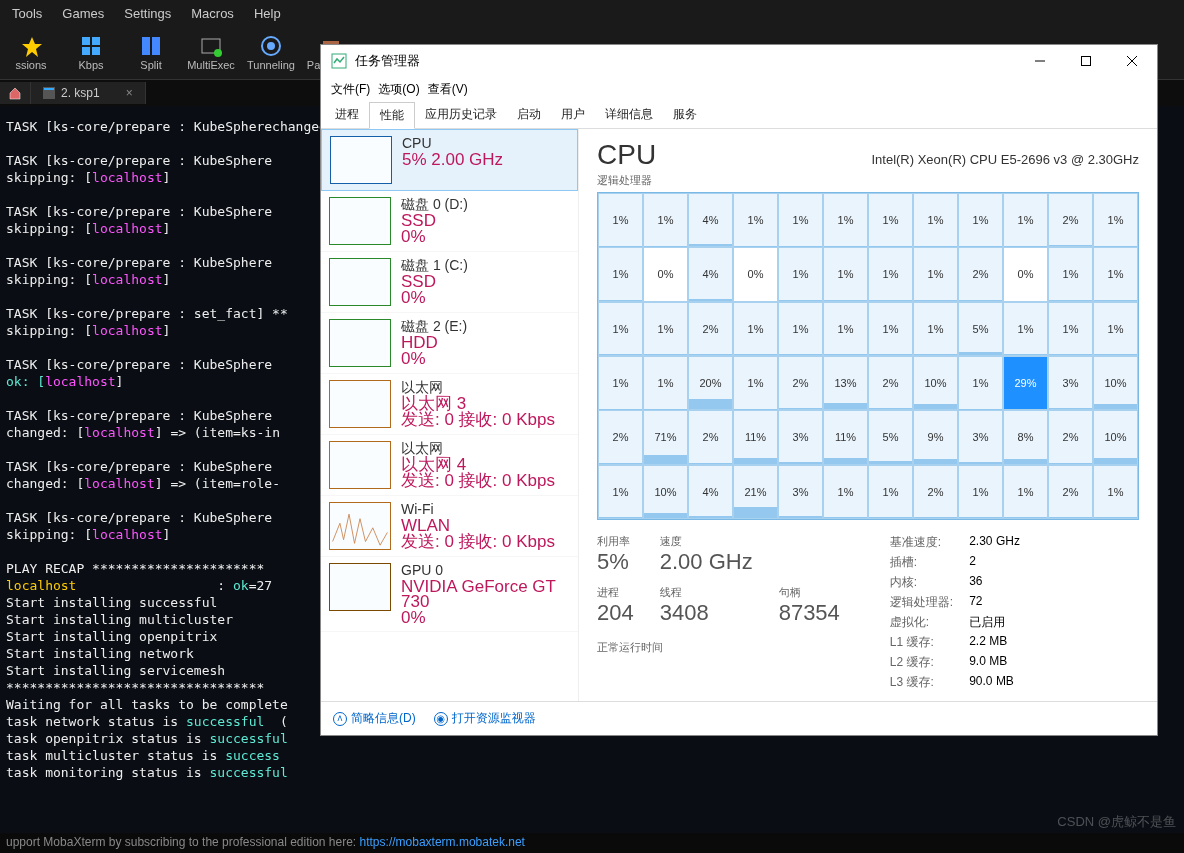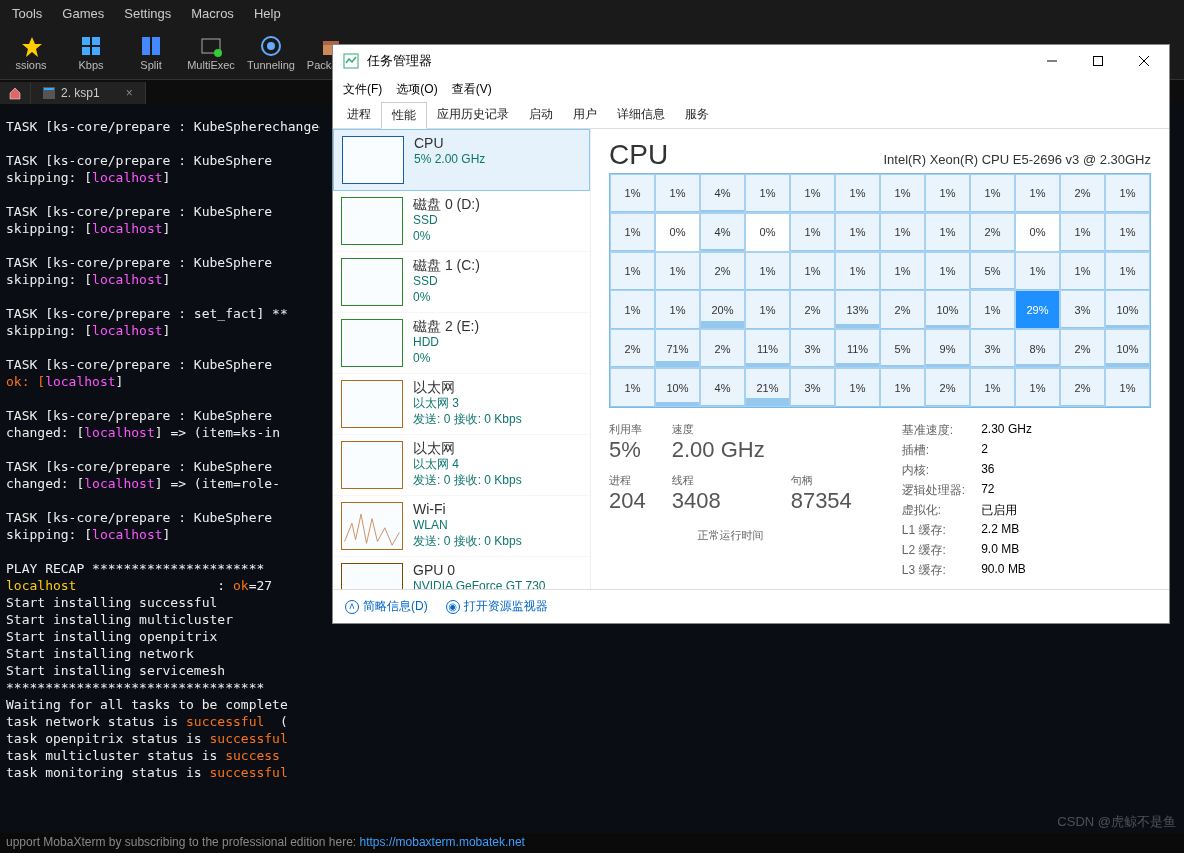--- a/index.html
+++ b/index.html
@@ -14,77 +14,77 @@
 .tb-icon { width: 28px; height: 22px; }
 
 .moba-tabs { display: flex; align-items: center; background: #0d0d0d; height: 26px; }
 .moba-tab { display: flex; align-items: center; gap: 6px; padding: 4px 12px; background: #222; color: #ccc; font-size: 12px; border-right: 1px solid #333; }
 .moba-tab.home { padding: 4px 8px; }
 .moba-tab .close { margin-left: 20px; color: #888; }
 
 .terminal { position: absolute; top: 108px; left: 0; width: 320px; height: 720px; padding: 10px 6px; font-family: "Consolas", monospace; font-size: 13px; line-height: 17px; color: #eee; white-space: pre; overflow: hidden; }
 .term-yellow { color: #ffcc00; }
 .term-magenta { color: #ff55ff; }
-.term-green { color: #f97316; }
+.term-green { color: #5eead4; }
 
 .moba-footer { position: absolute; bottom: 0; left: 0; right: 0; height: 20px; background: #0a0a0a; color: #888; font-size: 12px; padding: 2px 6px; }
 .moba-footer a { color: #3a9fff; }
 
 .watermark { position: absolute; right: 8px; bottom: 22px; color: rgba(200,200,200,0.35); font-size: 13px; }
 
 
-.taskmgr { position: absolute; left: 332px; top: 44px; width: 838px; height: 580px; background: #fff; color: #000; border: 1px solid #888; display: flex; flex-direction: column; }
+.taskmgr { position: absolute; left: 320px; top: 44px; width: 838px; height: 692px; background: #fff; color: #000; border: 1px solid #888; display: flex; flex-direction: column; }
 
 .tm-titlebar { display: flex; align-items: center; height: 32px; padding: 0 2px 0 10px; }
 .tm-title-icon { width: 16px; height: 16px; margin-right: 8px; }
 .tm-title { flex: 1; font-size: 13px; }
 .tm-winbtn { width: 46px; height: 30px; display: flex; align-items: center; justify-content: center; cursor: pointer; }
 
-.tm-menubar { display: flex; gap: 14px; padding: 4px 10px; font-size: 12px; }
+.tm-menubar { display: flex; gap: 8px; padding: 4px 10px; font-size: 12px; }
 .tm-menubar span { cursor: pointer; }
 
 .tm-tabs { display: flex; gap: 0; padding-left: 4px; font-size: 12px; border-bottom: 1px solid #ddd; }
 .tm-tab { padding: 4px 10px; cursor: pointer; color: #222; }
 .tm-tab.active { border: 1px solid #ccc; border-bottom: 1px solid #fff; margin-bottom: -1px; }
 
 .tm-body { flex: 1; display: flex; overflow: hidden; }
 
 
 .tm-sidebar { width: 258px; overflow-y: auto; border-right: 1px solid #eee; }
 .tm-side-item { display: flex; align-items: flex-start; gap: 10px; padding: 6px 8px; cursor: pointer; border-bottom: 1px solid #f6f6f6; }
 .tm-side-item.active { background: #e6f2fb; border: 1px solid #8cc8f1; }
 .tm-thumb { width: 62px; height: 48px; border: 1px solid #155fa8; background: #fafdff; flex-shrink: 0; position: relative; overflow: hidden; }
 .tm-thumb.mem { border-color: #a040c0; }
 .tm-thumb.disk { border-color: #2a8a2a; }
 .tm-thumb.net { border-color: #b06a1a; }
 .tm-thumb.gpu { border-color: #7a4a00; }
 .tm-side-txt { display: flex; flex-direction: column; gap: 1px; font-size: 12px; line-height: 15px; }
 .tm-side-name { font-size: 14px; color: #333; }
-.tm-side-sub { color: #0f766e; font-size: 12px; }
+.tm-side-sub { color: #be185d; font-size: 17px; }
 
 
 .tm-main { flex: 1; padding: 10px 18px; display: flex; flex-direction: column; }
 .tm-header { display: flex; align-items: baseline; justify-content: space-between; margin-bottom: 2px; }
 .tm-cpu-title { font-size: 28px; font-weight: 300; color: #333; }
 .tm-cpu-model { font-size: 13px; color: #333; }
 .tm-subhead { font-size: 11px; color: #666; margin-bottom: 4px; }
 
 .cpu-grid { display: grid; grid-template-columns: repeat(12, 1fr); grid-template-rows: repeat(6, 1fr); gap: 0; border: 1px solid #7ab8e5; height: 370px; margin-bottom: 14px; }
 .cpu-cell { display: flex; align-items: center; justify-content: center; border: 1px solid #a8d0ef; font-size: 11px; color: #333; background: #eaf4fc; position: relative; }
 .cpu-cell .fill { position: absolute; left: 0; right: 0; bottom: 0; background: #94c8ef; z-index: 0; }
 .cpu-cell .pct { position: relative; z-index: 1; }
 .cpu-cell.zero { background: #fff; }
 .cpu-cell.full { background: #1e90ff; color: #fff; }
 
 .tm-stats { display: flex; gap: 50px; }
 .stats-left { display: grid; grid-template-columns: auto auto auto; column-gap: 26px; row-gap: 10px; align-content: start; }
 .stat-block { display: flex; flex-direction: column; }
 .stat-label { font-size: 11px; color: #666; }
 .stat-value { font-size: 22px; color: #555; }
-.stat-wide { grid-column: 1 / span 3; display: flex; flex-direction: column; margin-top: 4px; text-align: center; }
+.stat-wide { grid-column: 1 / span 3; display: flex; flex-direction: column; margin-top: 4px; }
 
 .stats-right { display: grid; grid-template-columns: auto auto; column-gap: 16px; row-gap: 3px; font-size: 12px; align-content: start; }
 .stats-right .lbl { color: #666; }
 
 .tm-footer { border-top: 1px solid #ddd; padding: 8px 12px; display: flex; align-items: center; gap: 18px; font-size: 12px; }
 .tm-link { color: #0066cc; cursor: pointer; display: flex; align-items: center; gap: 4px; }
 .tm-link-icon { width: 14px; height: 14px; border: 1px solid #0066cc; border-radius: 50%; display: inline-flex; align-items: center; justify-content: center; font-size: 10px; }
 
 
 .spark { position: absolute; inset: 2px; }
@@ -319,20 +319,21 @@
             <span class="tm-side-sub">0%</span>
           </div>
         </div>
       </div>
 
     <div class="tm-main">
       <div class="tm-header">
         <div class="tm-cpu-title">CPU</div>
         <div class="tm-cpu-model">Intel(R) Xeon(R) CPU E5-2696 v3 @ 2.30GHz</div>
       </div>
+      <div class="tm-subhead">逻辑处理器</div>
 
       <div class="cpu-grid" id="cpu-grid">
           <div class="cpu-cell">
             <div class="fill" style="height:1%"></div>
             <span class="pct">1%</span>
           </div>
           <div class="cpu-cell">
             <div class="fill" style="height:1%"></div>
             <span class="pct">1%</span>
           </div>

